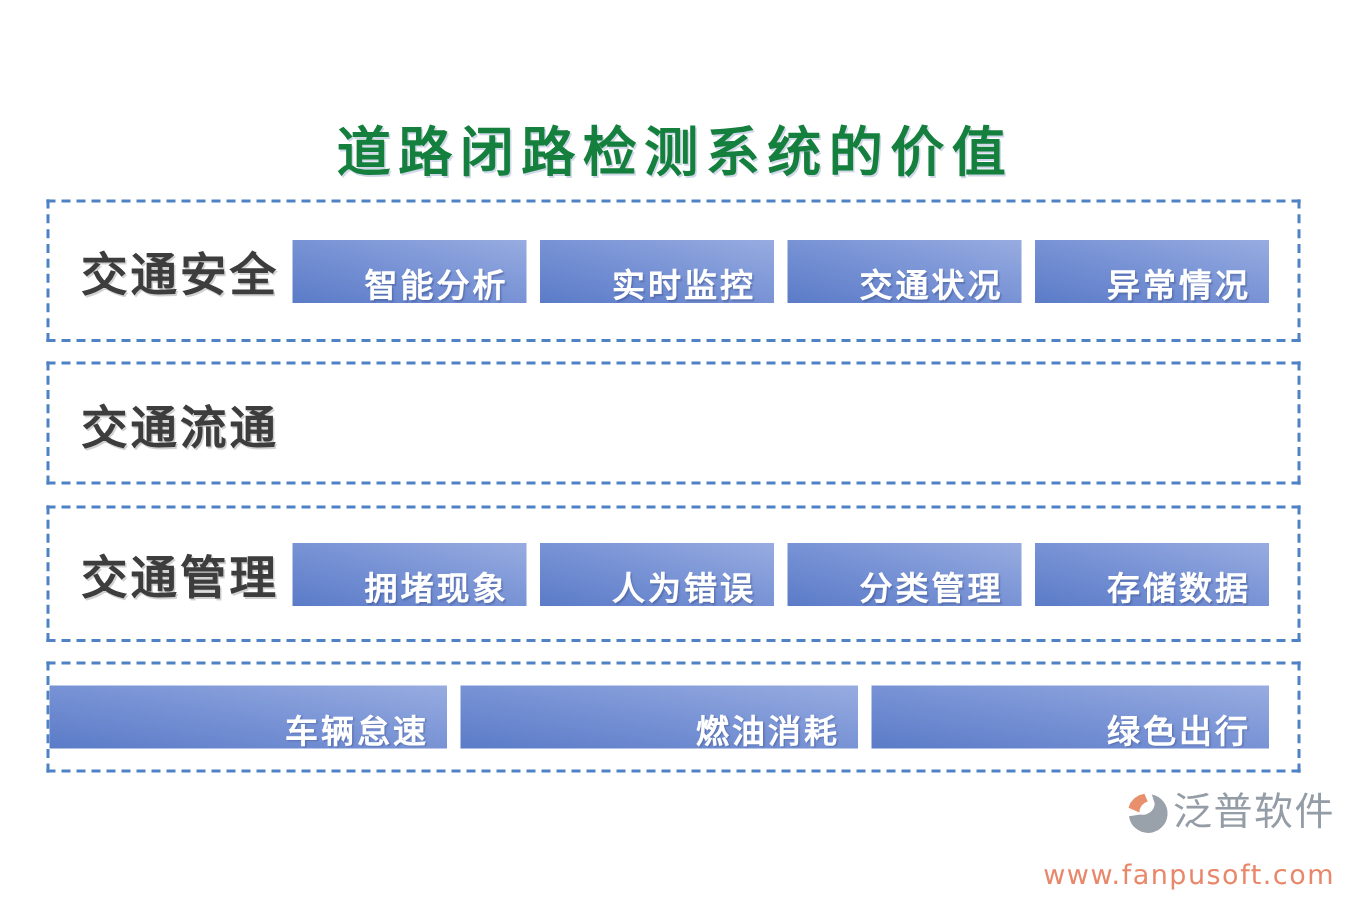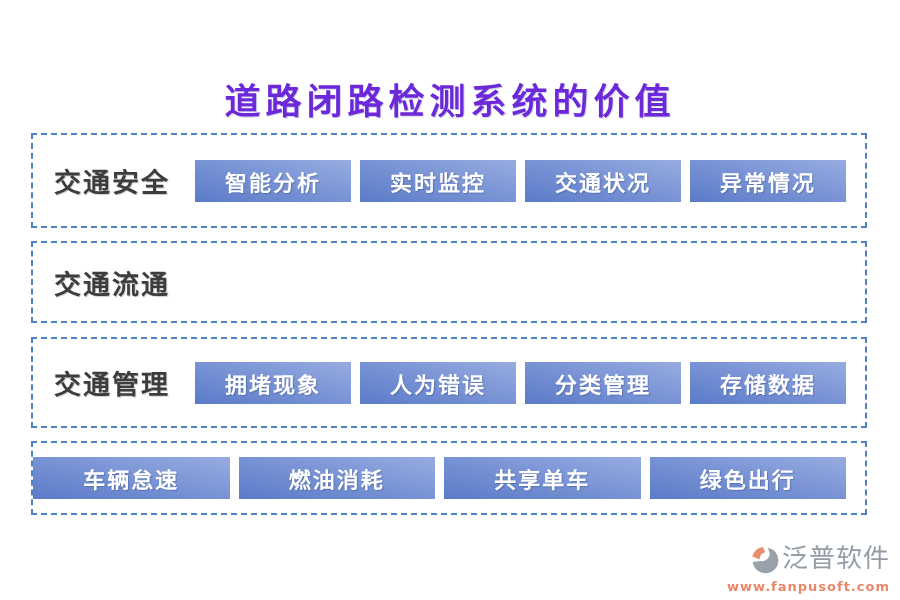--- a/index.html
+++ b/index.html
@@ -12,21 +12,21 @@
   }
   
   .title{
     position:absolute;
     top:72px;left:0;right:0;
     margin:0;
     text-align:center;
     font-size:36px;
     font-weight:bold;
     letter-spacing:5px;
-    color:#6d28d9;
+    color:#15803d;
     text-shadow:1px 1px 0 rgba(120,140,190,.35);
   }
   
   .rows{position:absolute;left:0;top:0;width:100%;height:100%;}
   .row{
     position:absolute;
     left:31px;right:33px;
     border:2px dashed #4e82c4;
     box-sizing:border-box;
     display:flex;
@@ -35,21 +35,21 @@
   }
   .row:nth-child(1){top:133px;height:95px;}
   .row:nth-child(2){top:241px;height:82px;}
   .row:nth-child(3){top:337px;height:91px;}
   .row:nth-child(4){top:441px;height:74px;}
   .row-label{
     width:162px;
     padding-left:21px;
     box-sizing:border-box;
     flex:0 0 auto;
-    font-size:27px;
+    font-size:31px;
     font-weight:bold;
     color:#3d3d3d;
     letter-spacing:2px;
     text-shadow:1px 1px 0 rgba(0,0,0,.18);
     white-space:nowrap;
   }
   .row-buttons{
     flex:1 1 auto;
     display:flex;
     gap:9px;
@@ -61,49 +61,50 @@
     border:none;
     background:linear-gradient(to bottom left,#97ace0 0%,#7b95d6 45%,#5b7bc8 100%);
     color:#ffffff;
     font-family:"DejaVu Serif","Liberation Serif",serif;
     font-size:22px;
     font-weight:bold;
     letter-spacing:2px;
     text-shadow:1px 1px 1px rgba(60,80,140,.45);
     cursor:pointer;
     white-space:nowrap;
-    padding:0;
+    padding:12px;
+    text-align:right;
   }
   
   .footer{
     position:absolute;
     right:10px;
     bottom:6px;
     text-align:right;
   }
   .brand-line{
     display:flex;
-    align-items:flex-start;
+    align-items:center;
     justify-content:flex-end;
     gap:2px;
     margin-top:28px;
   }
   .brand-name{
     font-size:26px;
     color:#949ca6;
     letter-spacing:1px;
     line-height:1;
   }
   .brand-url{
     font-family:"DejaVu Sans","Liberation Sans",sans-serif;
-    font-size:13px;
-    font-weight:bold;
+    font-size:18px;
+    font-weight:normal;
     color:#e8876a;
     letter-spacing:1px;
-    margin-top:4px;
+    margin-top:16px;
   }
   .logo-icon{display:inline-block;width:30px;height:30px;vertical-align:middle;}
 </style>
 </head>
 <body>
 
 <h1 class="title">道路闭路检测系统的价值</h1>
 
 <div class="rows" id="rows">
   <section class="row">
@@ -135,21 +136,20 @@
   <button class="pill">存储数据</button>
 </div>
   </section>
 
   <section class="row">
     <div class="row-buttons">
   <button class="pill">车辆怠速</button>
 
   <button class="pill">燃油消耗</button>
 
-  <button class="pill">共享单车</button>
 
   <button class="pill">绿色出行</button>
 </div>
   </section>
 </div>
 
 <div class="footer">
   <div class="brand-line">
     <svg class="logo-icon" viewBox="0 0 36 36" aria-hidden="true">
       <path fill="#e8906d" d="M15.5 2.5 A15.5 15.5 0 0 0 2.8 13.8 L11.5 17.5 A9 9 0 0 1 18.2 8.8 Z"></path>

